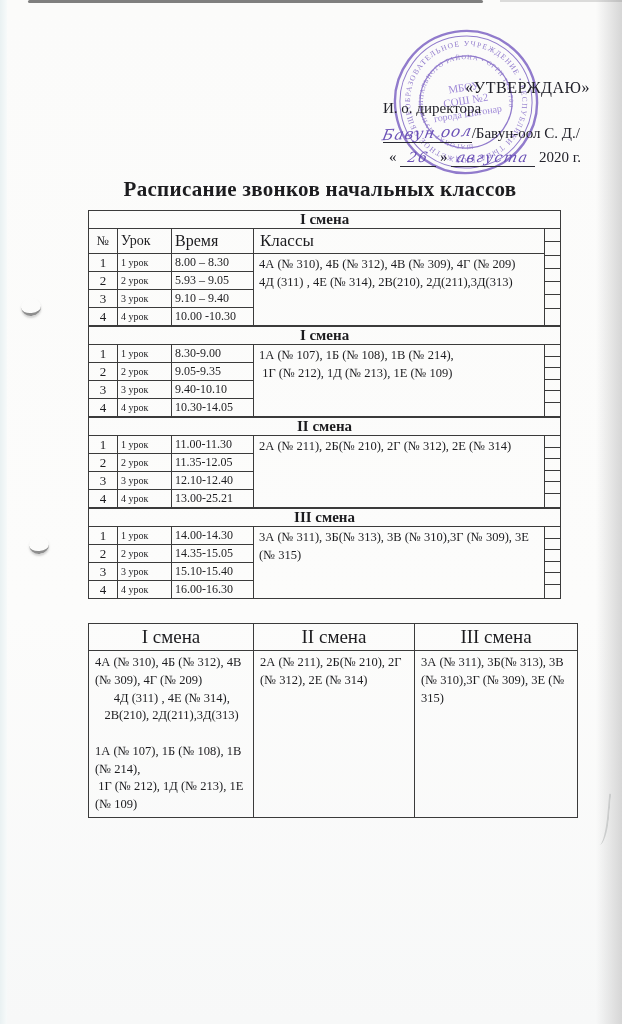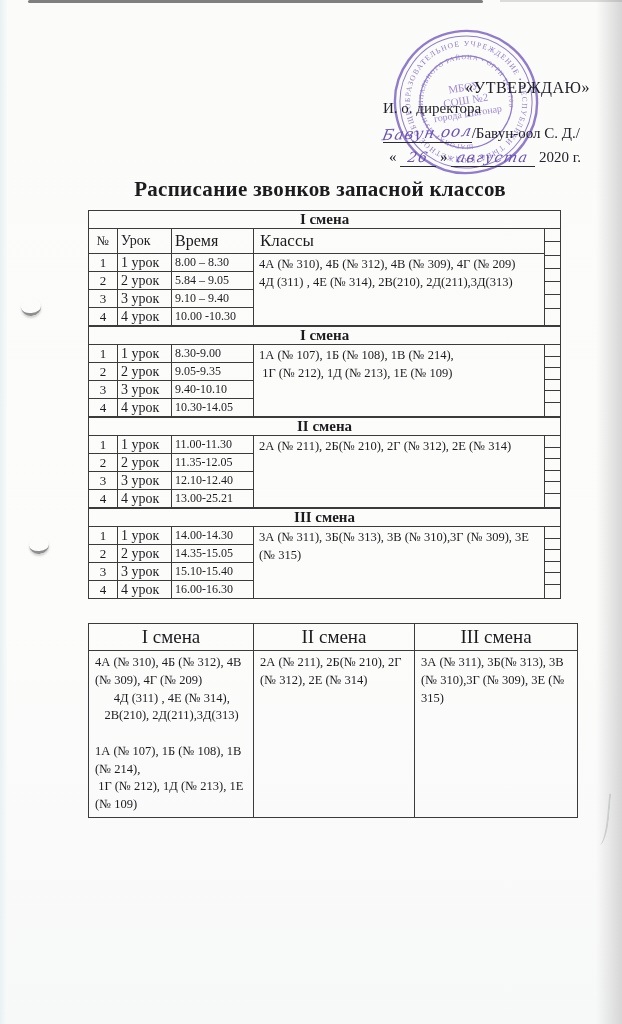--- a/index.html
+++ b/index.html
@@ -48,21 +48,21 @@
   table{border-collapse:collapse;table-layout:fixed;width:472px;}
   td{border:1px solid #3b3b3b;padding:0 3px;overflow:hidden;}
   tr.sec-head td{height:16px;text-align:center;font-weight:bold;font-size:15px;padding:0;}
   tr.col-head td{height:24px;}
   .ch-num{font-size:13px;text-align:center;}
   .ch-les{font-size:14px;font-family:Liberation Serif, serif;}
   .ch-time{font-size:16px;}
   .ch-classes{font-size:17px;padding-left:6px;}
   tr.data td{height:17px;}
   .c-num{font-size:13px;text-align:center;}
-  .c-les{font-size:14px;}
+  .c-les{font-size:10px;}
   .c-time{font-size:12px;}
   .c-classes{vertical-align:top;font-size:12.5px;line-height:1.4;padding:2px 5px;white-space:pre-wrap;}
   .c-narrow{padding:0;vertical-align:top;}
   .mini-stack{display:flex;flex-direction:column;width:100%;}
   .mini-stack div{flex:1;border-top:1px solid #3b3b3b;}
   .mini-stack div:first-child{border-top:none;}
   .ms-92{height:92px;}
   .ms-68{height:68px;}
 
   
@@ -106,21 +106,21 @@
     </svg>
   </div>
 
   <div class="approval">
     <div class="appr-l1">«УТВЕРЖДАЮ»</div>
     <div class="appr-l2">И. о. директора</div>
     <div class="appr-l3"><span class="sig-line"><span class="hand sig-script">Бавун оол</span></span><span>/Бавун-оол С. Д./</span></div>
     <div class="appr-l4"><span>«</span> <span class="u u-day"><span class="hand hand-sm">26</span></span> <span>»</span> <span class="u u-month"><span class="hand hand-sm">августа</span></span>&nbsp;<span>2020 г.</span></div>
   </div>
 
-  <div class="title">Расписание звонков запасной классов</div>
+  <div class="title">Расписание звонков начальных классов</div>
 
   <div class="sched-stack">
 
     <table>
       <colgroup>
           <col style="width:29px">
           <col style="width:54px">
           <col style="width:82px">
           <col style="width:291px">
           <col style="width:16px">
@@ -149,21 +149,21 @@
       <tr class="data">
         <td class="c-num">1</td>
         <td class="c-les">1 урок</td>
         <td class="c-time">8.00 – 8.30</td>
         <td class="c-classes" rowspan="4">4А (№ 310), 4Б (№ 312), 4В (№ 309), 4Г (№ 209)
 4Д (311) , 4Е (№ 314), 2В(210), 2Д(211),3Д(313)</td>
       </tr>
       <tr class="data">
         <td class="c-num">2</td>
         <td class="c-les">2 урок</td>
-        <td class="c-time">5.84 – 9.05</td>
+        <td class="c-time">5.93 – 9.05</td>
       </tr>
       <tr class="data">
         <td class="c-num">3</td>
         <td class="c-les">3 урок</td>
         <td class="c-time">9.10 – 9.40</td>
       </tr>
       <tr class="data">
         <td class="c-num">4</td>
         <td class="c-les">4 урок</td>
         <td class="c-time">10.00 -10.30</td>

